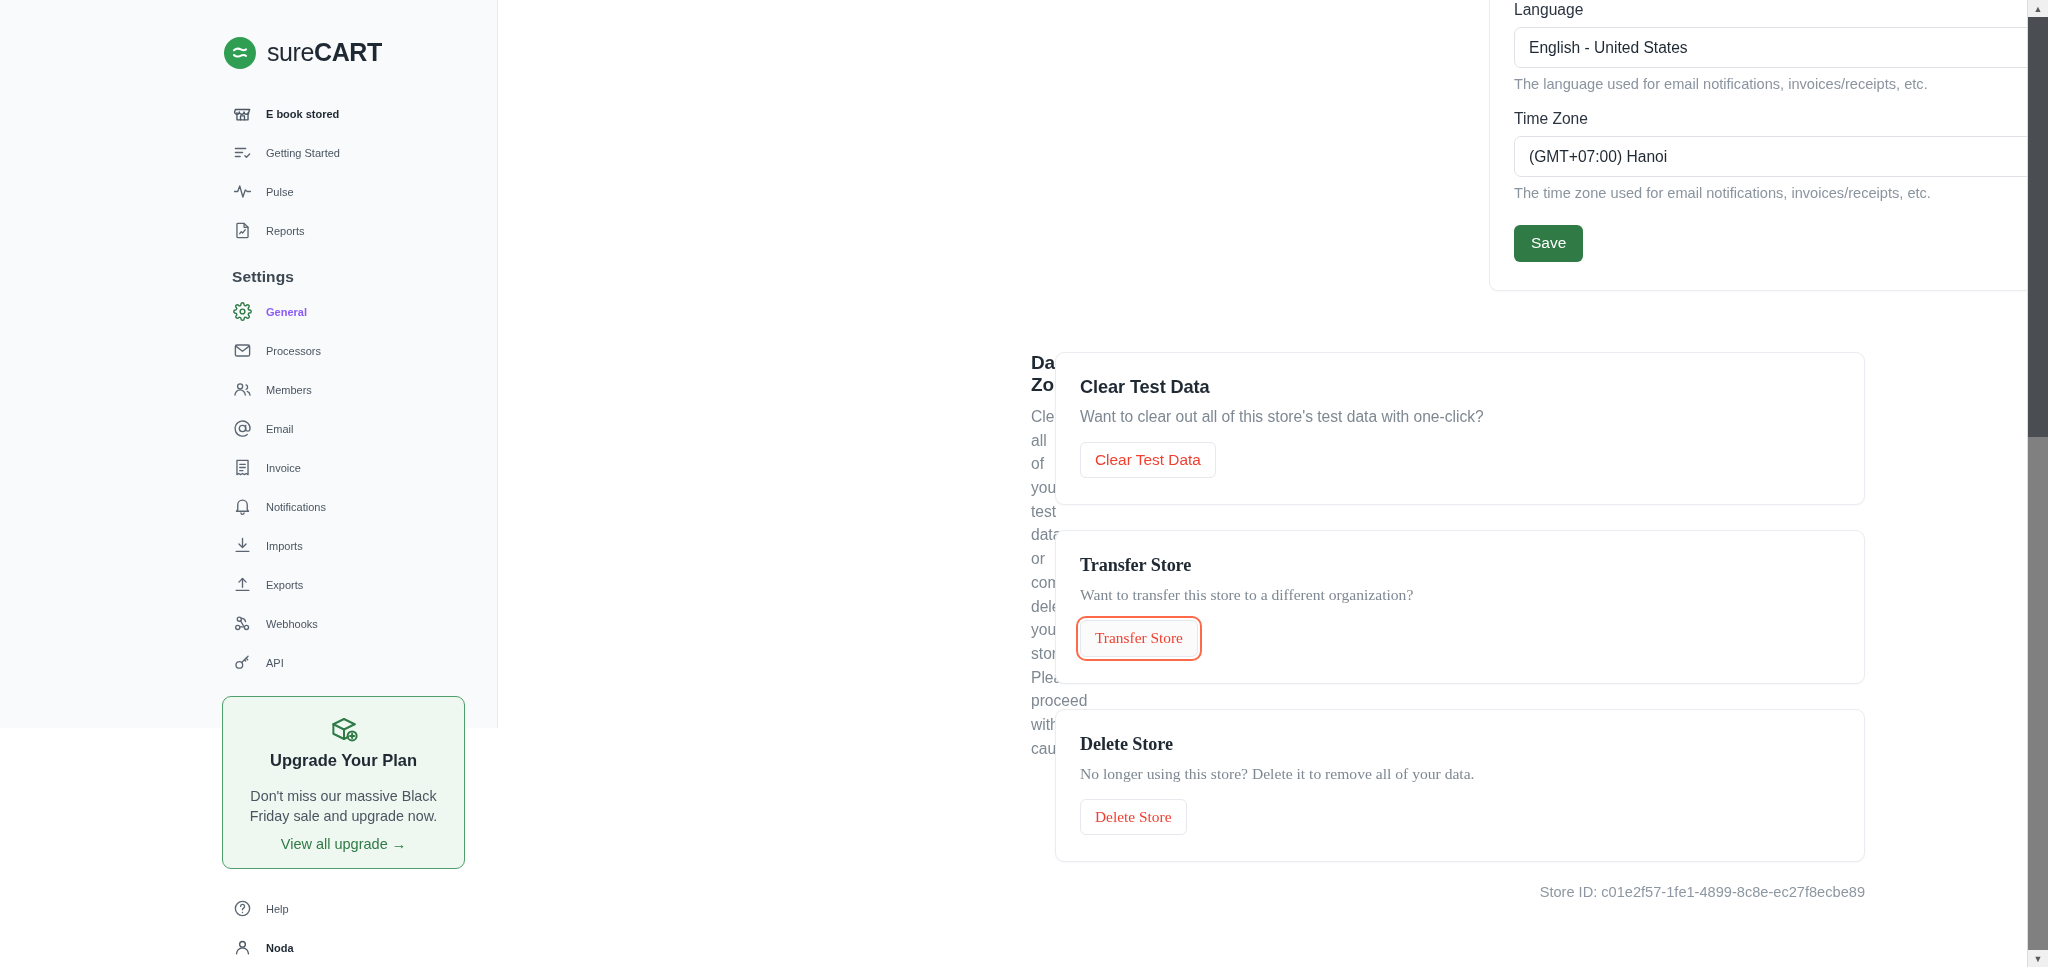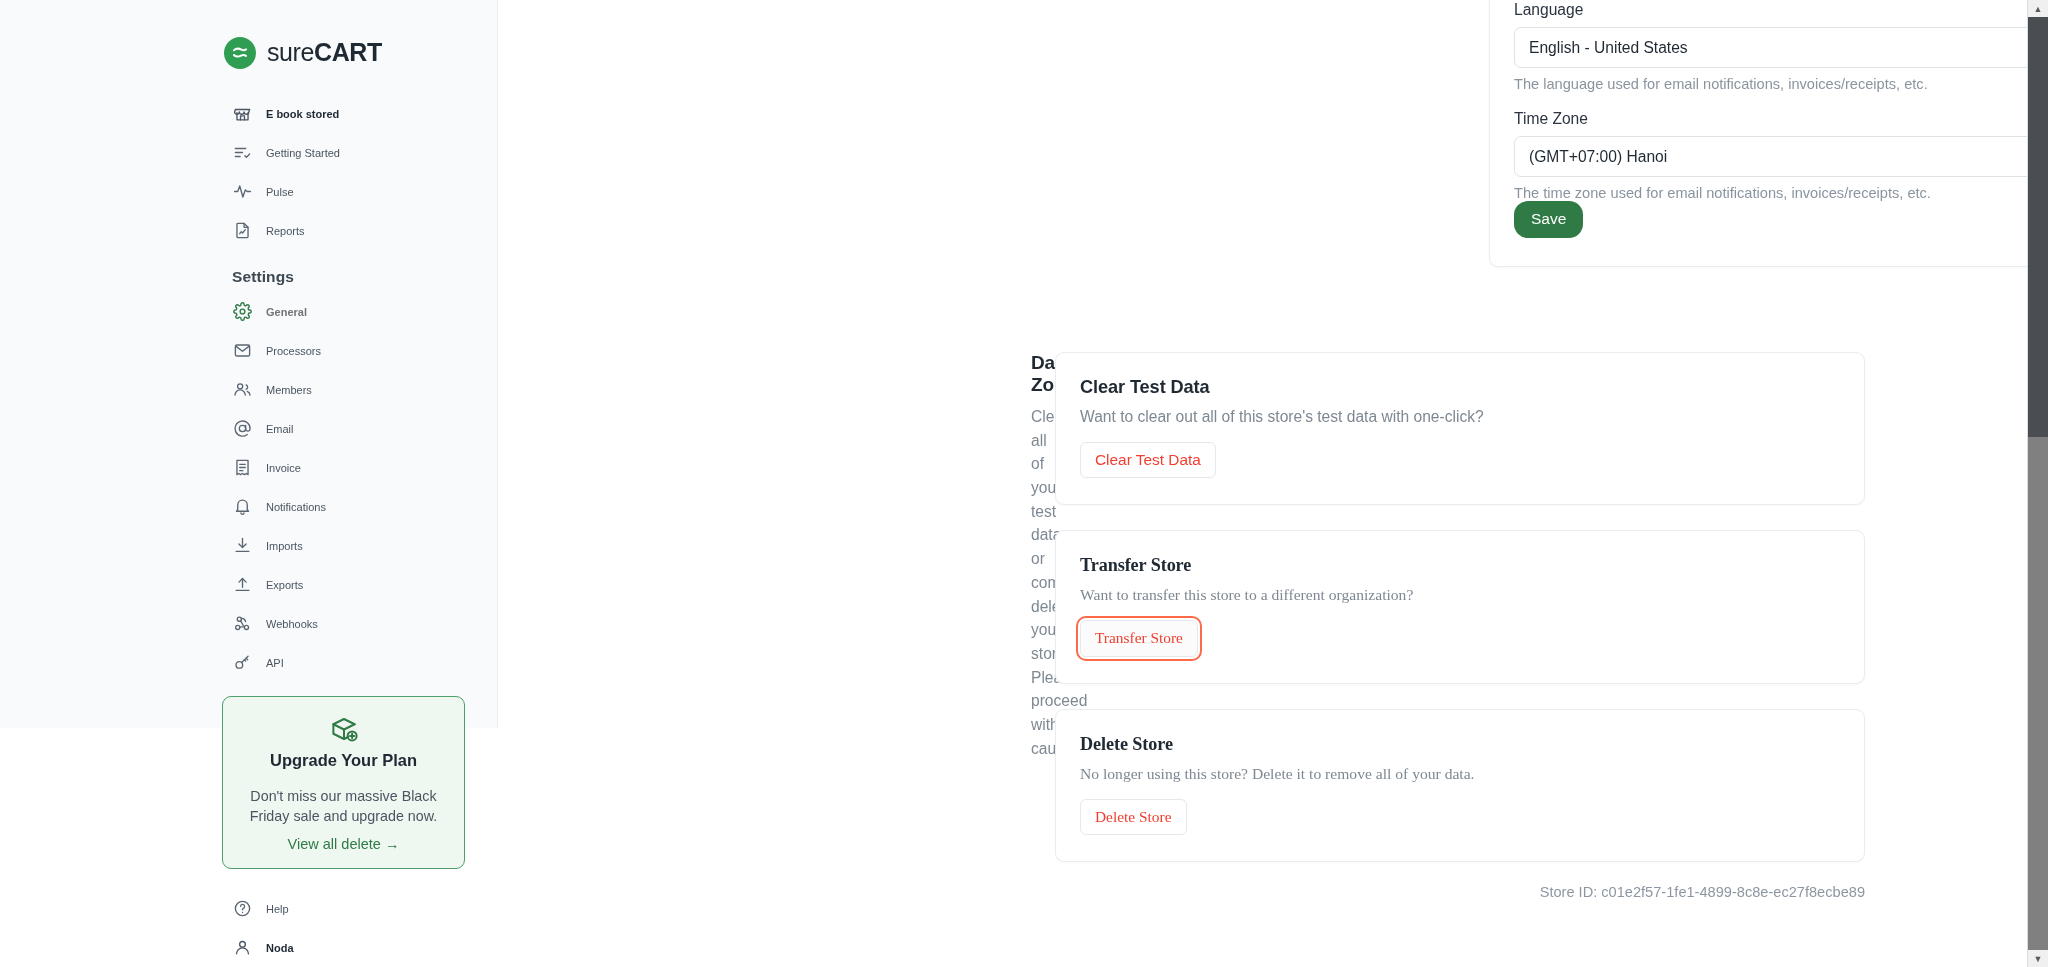--- a/index.html
+++ b/index.html
@@ -70,21 +70,21 @@
     cursor: pointer;
     white-space: nowrap;
   }
   .nav-item .ico {
     width: 20px; height: 20px;
     display: flex; align-items: center; justify-content: center;
     flex: 0 0 20px;
     color: #5b6672;
   }
   .nav-item .ico svg { display: block; }
-  .nav-item.active { color: #737373; font-weight: 600; }
+  .nav-item.active { color: #8b5cf6; font-weight: 600; }
   .nav-item.active .ico { color: #2f7a45; }
   .nav-item.strong { color: #1f2933; font-weight: 700; }
   .nav-item.strong .ico { color: #4a5561; }
 
   .nav-section-label {
     padding: 18px 0 6px 232px;
     font-size: 15.5px;
     font-weight: 700;
     color: #3d4852;
     letter-spacing: 0.1px;
@@ -183,24 +183,25 @@
     cursor: pointer;
   }
   .field-help {
     font-size: 14.6px;
     color: #8a949f;
     margin-top: 8px;
   }
   .field-group + .field-group { margin-top: 18px; }
 
   .btn-save {
+    margin-top: 24px;
     background: #2f7a45;
     color: #ffffff;
     border: none;
-    border-radius: 14px;
+    border-radius: 6px;
     font-size: 15.5px;
     font-family: inherit;
     padding: 9px 17px;
     cursor: pointer;
     line-height: 1.2;
   }
 
   
   .danger-title {
     font-size: 19px;
@@ -468,21 +469,21 @@
             <path d="M20.5 8.2 12 4 3.5 8.2v7.6L12 20l3.2-1.6"></path>
             <path d="M3.5 8.2 12 12.4l8.5-4.2"></path>
               <path d="M12 12.4V20"></path>
             <circle cx="18.5" cy="17.5" r="3.6"></circle>
             <path d="M18.5 15.8v3.4"></path>
               <path d="M16.8 17.5h3.4"></path>
           </svg>
         </div>
         <div class="upgrade-title">Upgrade Your Plan</div>
         <div class="upgrade-desc">Don't miss our massive Black Friday sale and upgrade now.</div>
-        <div class="upgrade-link">View all delete →</div>
+        <div class="upgrade-link">View all upgrade →</div>
       </div>
 
       <div class="nav-bottom">
         <div class="nav-item">
           <span class="ico">
             <svg width="19" height="19" viewBox="0 0 24 24" fill="none" stroke="currentColor" stroke-width="1.7" stroke-linecap="round" stroke-linejoin="round">
               <circle cx="12" cy="12" r="9"></circle>
               <path d="M9.6 9.3a2.5 2.5 0 1 1 3.4 2.4c-.7.3-1 .9-1 1.6v.3"></path>
               <path d="M12 17h.01"></path>
             </svg>

